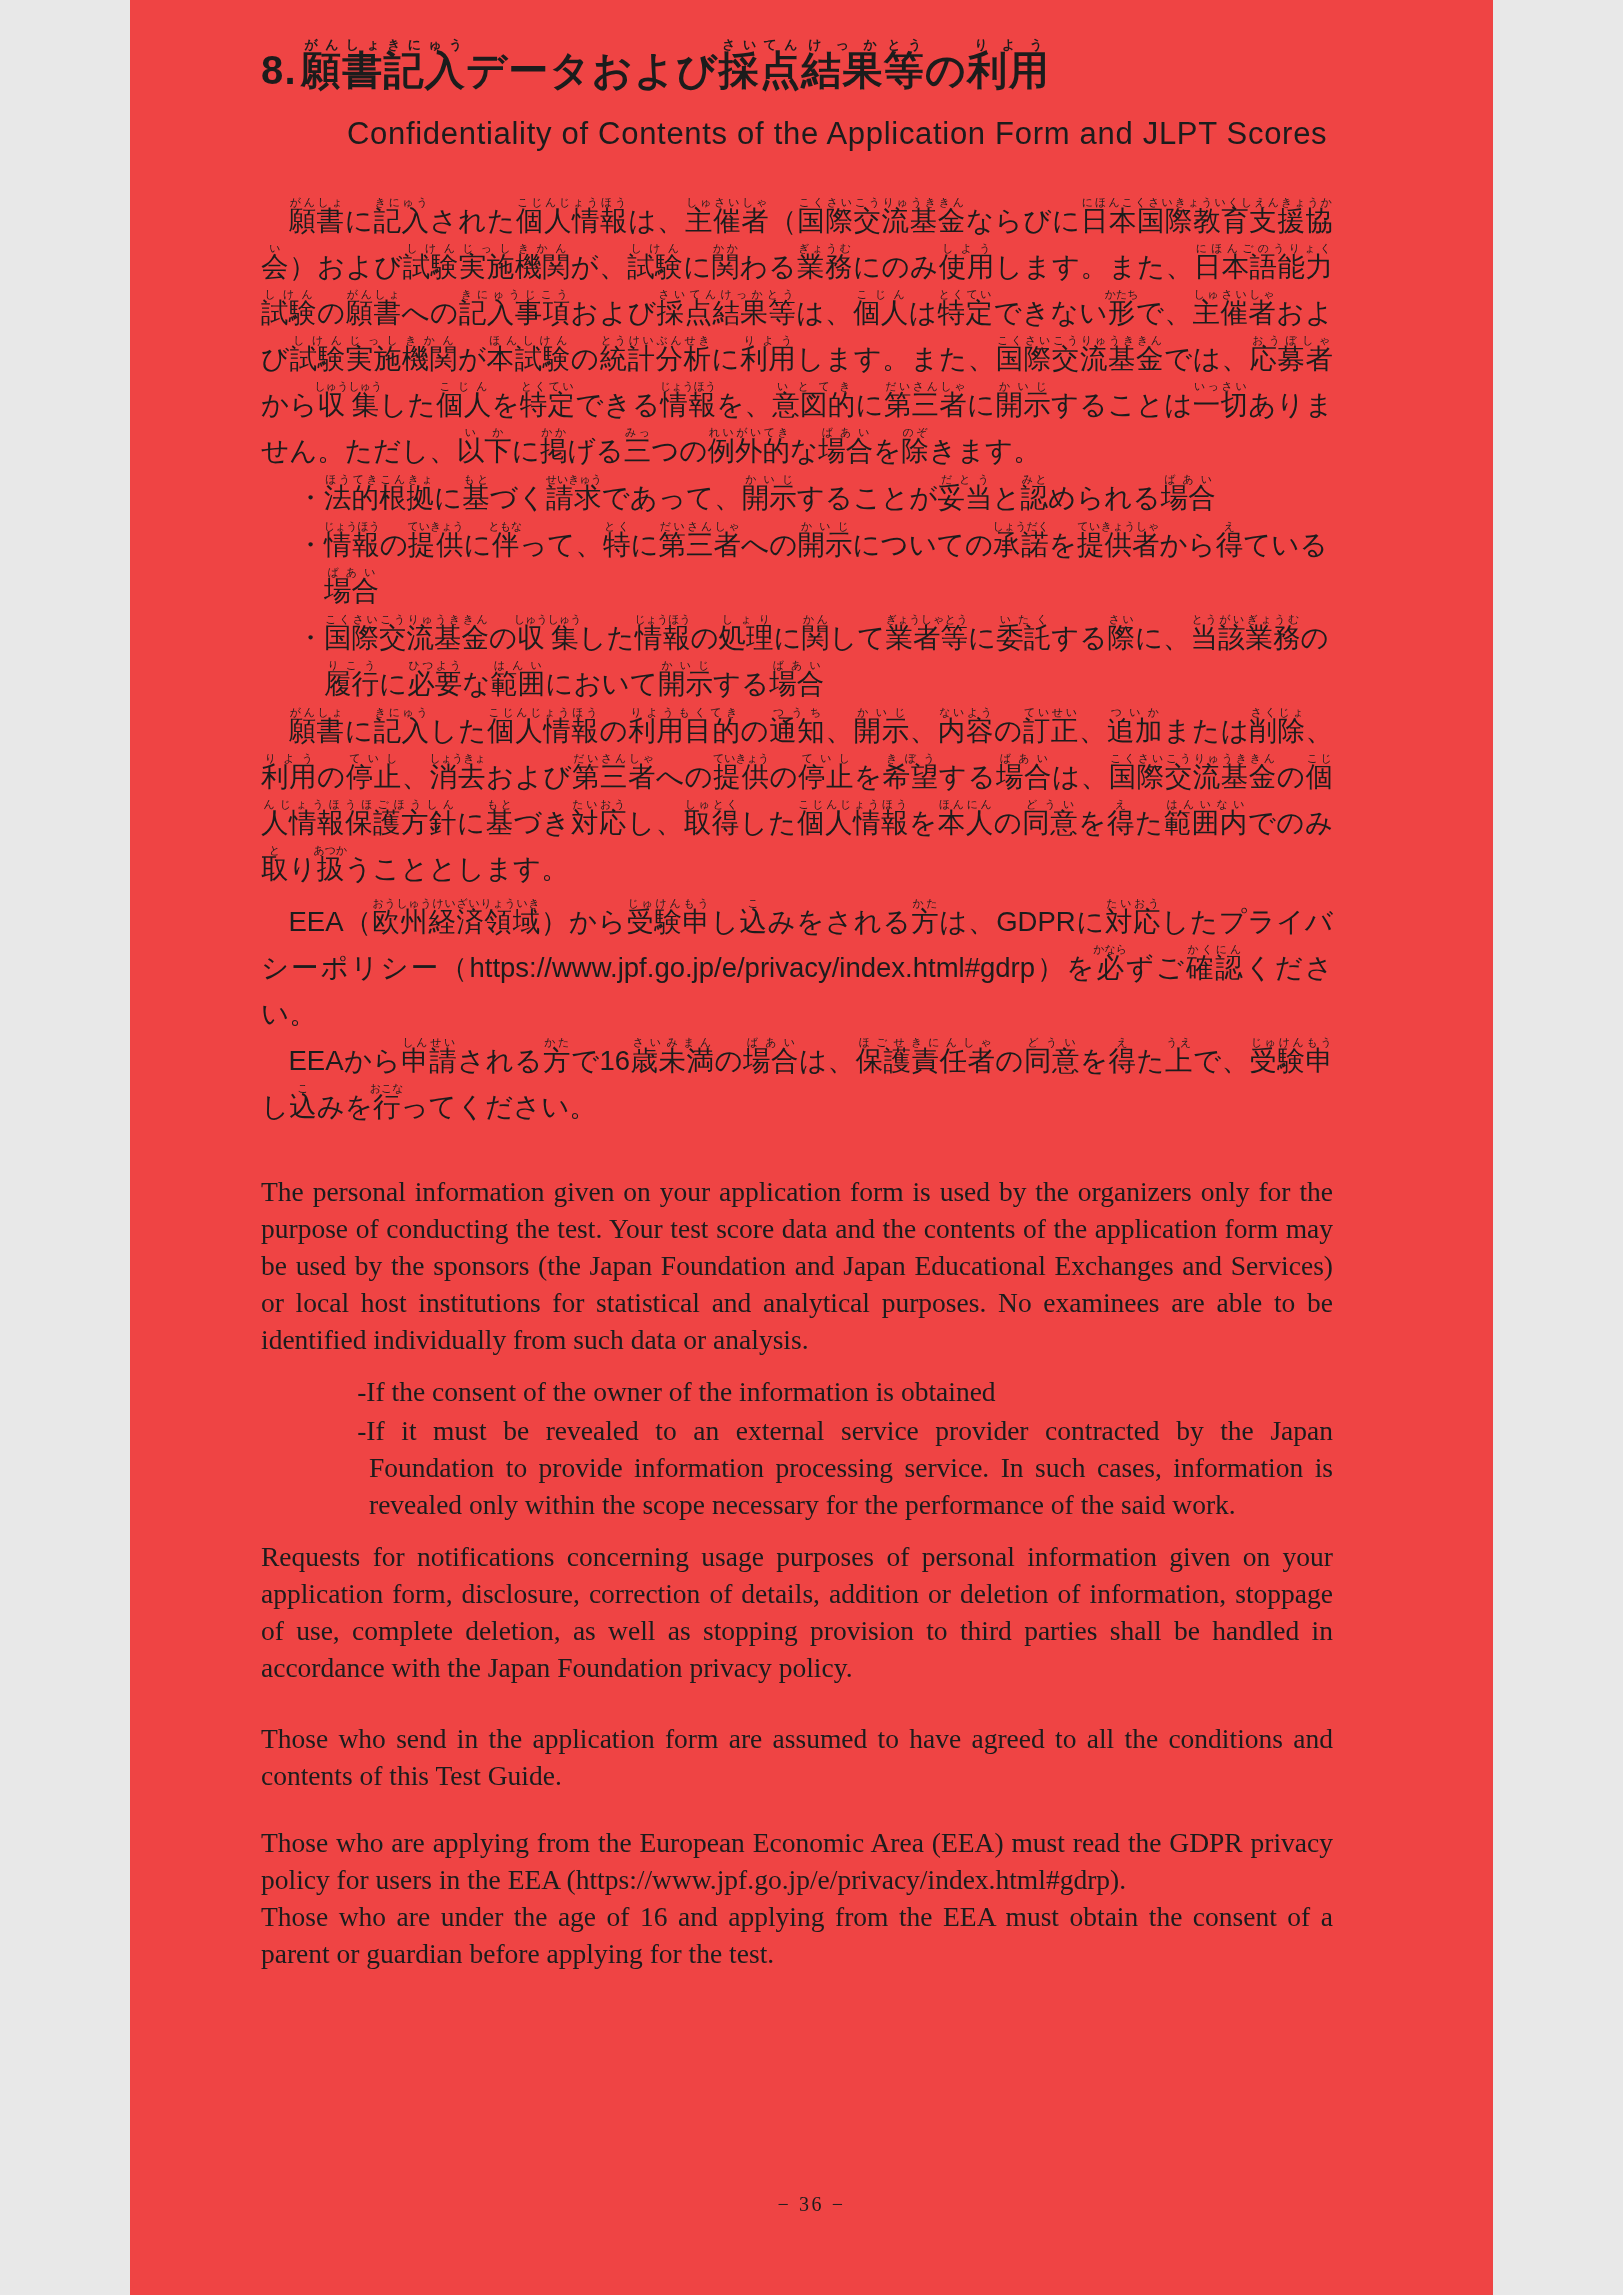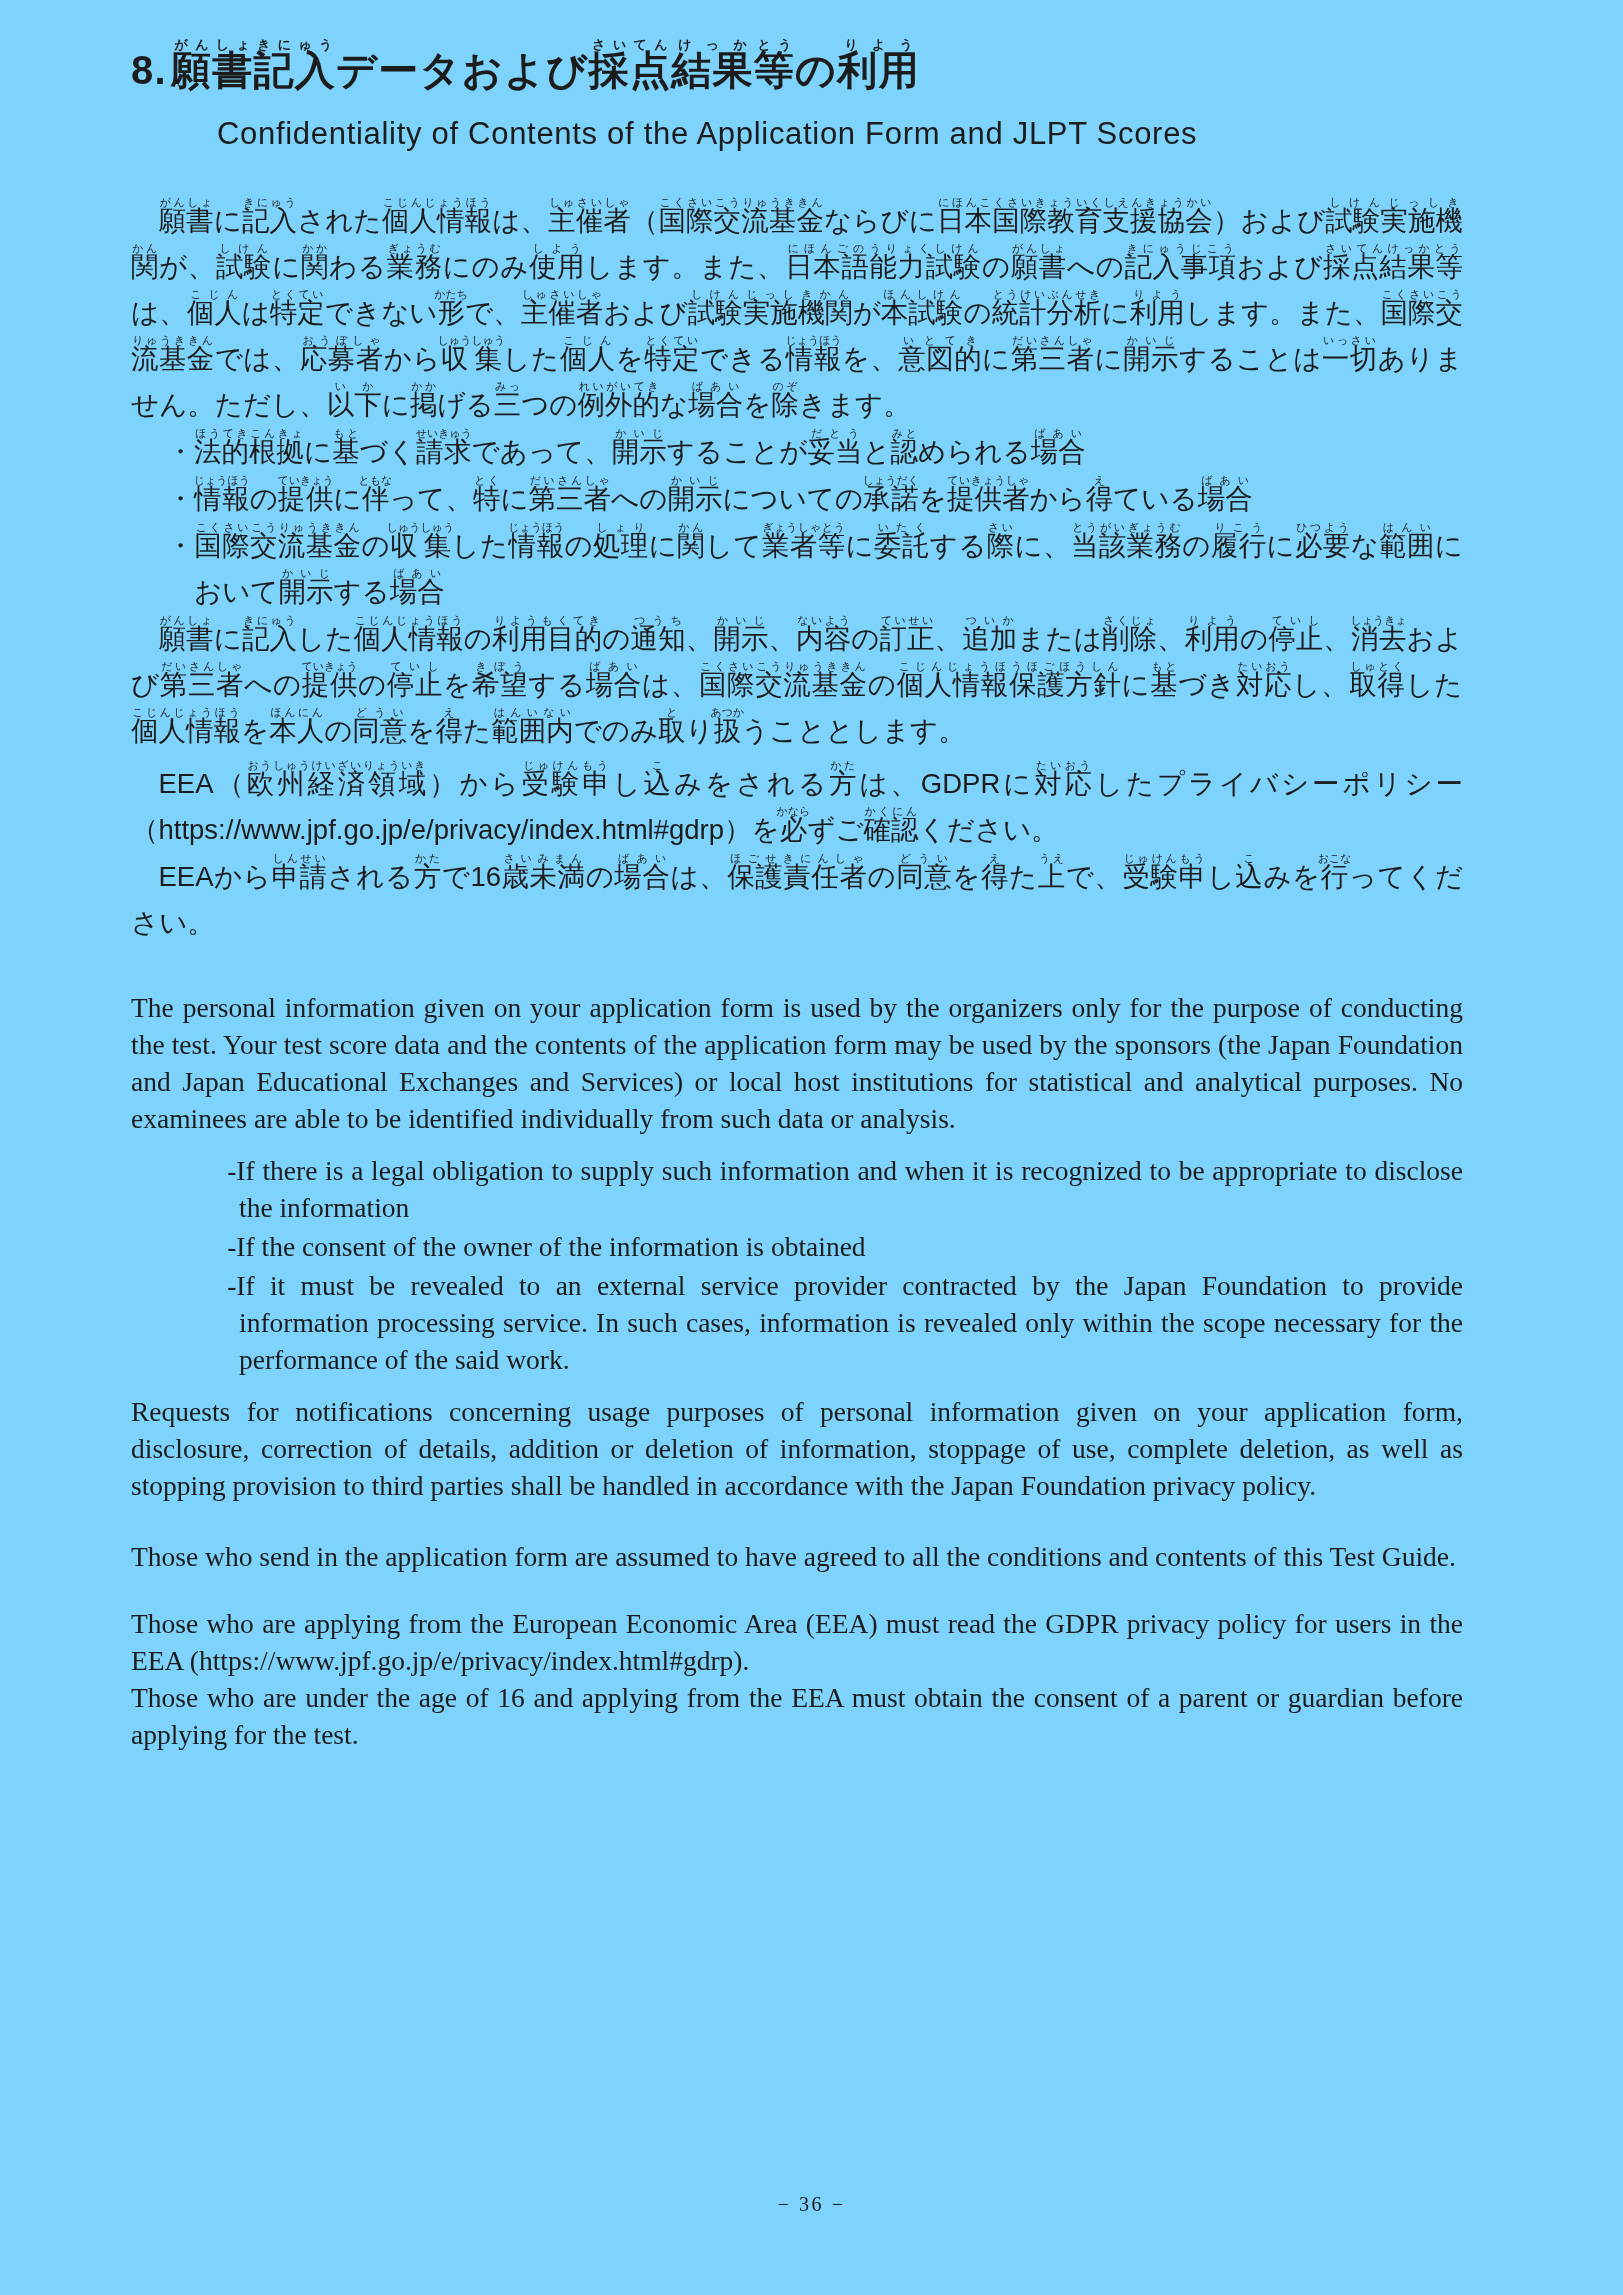--- a/index.html
+++ b/index.html
@@ -1,21 +1,21 @@
 <!DOCTYPE html>
 <html lang="ja" style="font-size:10.5px"><head>
 <meta charset="utf-8">
 <style>
   html, body { margin: 0; padding: 0; background: #e8e8e8; }
   .page {
     position: relative;
-    width: 1623px;
+    width: 1363px;
     height: 2295px;
     margin: 0 auto;
-    background: #7dd3fc;
+    background: #ef4444;
     color: #1c1c1c;
     font-family: "Liberation Sans", "DejaVu Sans", sans-serif;
     overflow: hidden;
   }
   .content { padding: 0 160px 0 131px; }
 
   
   .doc-title {
     margin: 0;
     padding-top: 34px;
@@ -101,21 +101,20 @@
         <li>・<ruby>国際交流基金<rt>こくさいこうりゅうききん</rt></ruby>の<ruby>収集<rt>しゅうしゅう</rt></ruby>した<ruby>情報<rt>じょうほう</rt></ruby>の<ruby>処理<rt>しょり</rt></ruby>に<ruby>関<rt>かん</rt></ruby>して<ruby>業者等<rt>ぎょうしゃとう</rt></ruby>に<ruby>委託<rt>いたく</rt></ruby>する<ruby>際<rt>さい</rt></ruby>に、<ruby>当該業務<rt>とうがいぎょうむ</rt></ruby>の<ruby>履行<rt>りこう</rt></ruby>に<ruby>必要<rt>ひつよう</rt></ruby>な<ruby>範囲<rt>はんい</rt></ruby>において<ruby>開示<rt>かいじ</rt></ruby>する<ruby>場合<rt>ばあい</rt></ruby></li>
       </ul>
       <p class="para-rights"><ruby>願書<rt>がんしょ</rt></ruby>に<ruby>記入<rt>きにゅう</rt></ruby>した<ruby>個人情報<rt>こじんじょうほう</rt></ruby>の<ruby>利用目的<rt>りようもくてき</rt></ruby>の<ruby>通知<rt>つうち</rt></ruby>、<ruby>開示<rt>かいじ</rt></ruby>、<ruby>内容<rt>ないよう</rt></ruby>の<ruby>訂正<rt>ていせい</rt></ruby>、<ruby>追加<rt>ついか</rt></ruby>または<ruby>削除<rt>さくじょ</rt></ruby>、<ruby>利用<rt>りよう</rt></ruby>の<ruby>停止<rt>ていし</rt></ruby>、<ruby>消去<rt>しょうきょ</rt></ruby>および<ruby>第三者<rt>だいさんしゃ</rt></ruby>への<ruby>提供<rt>ていきょう</rt></ruby>の<ruby>停止<rt>ていし</rt></ruby>を<ruby>希望<rt>きぼう</rt></ruby>する<ruby>場合<rt>ばあい</rt></ruby>は、<ruby>国際交流基金<rt>こくさいこうりゅうききん</rt></ruby>の<ruby>個人情報保護方針<rt>こじんじょうほうほごほうしん</rt></ruby>に<ruby>基<rt>もと</rt></ruby>づき<ruby>対応<rt>たいおう</rt></ruby>し、<ruby>取得<rt>しゅとく</rt></ruby>した<ruby>個人情報<rt>こじんじょうほう</rt></ruby>を<ruby>本人<rt>ほんにん</rt></ruby>の<ruby>同意<rt>どうい</rt></ruby>を<ruby>得<rt>え</rt></ruby>た<ruby>範囲内<rt>はんいない</rt></ruby>でのみ<ruby>取<rt>と</rt></ruby>り<ruby>扱<rt>あつか</rt></ruby>うこととします。</p>
       <p class="para-eea-gdpr">EEA（<ruby>欧州経済領域<rt>おうしゅうけいざいりょういき</rt></ruby>）から<ruby>受験申<rt>じゅけんもう</rt></ruby>し<ruby>込<rt>こ</rt></ruby>みをされる<ruby>方<rt>かた</rt></ruby>は、GDPRに<ruby>対応<rt>たいおう</rt></ruby>したプライバシーポリシー（https://www.jpf.go.jp/e/privacy/index.html#gdrp）を<ruby>必<rt>かなら</rt></ruby>ずご<ruby>確認<rt>かくにん</rt></ruby>ください。</p>
       <p class="para-eea-minor">EEAから<ruby>申請<rt>しんせい</rt></ruby>される<ruby>方<rt>かた</rt></ruby>で16<ruby>歳未満<rt>さいみまん</rt></ruby>の<ruby>場合<rt>ばあい</rt></ruby>は、<ruby>保護責任者<rt>ほごせきにんしゃ</rt></ruby>の<ruby>同意<rt>どうい</rt></ruby>を<ruby>得<rt>え</rt></ruby>た<ruby>上<rt>うえ</rt></ruby>で、<ruby>受験申<rt>じゅけんもう</rt></ruby>し<ruby>込<rt>こ</rt></ruby>みを<ruby>行<rt>おこな</rt></ruby>ってください。</p>
     </section>
 
     <section class="en" lang="en">
       <p>The personal information given on your application form is used by the organizers only for the purpose of conducting the test. Your test score data and the contents of the application form may be used by the sponsors (the Japan Foundation and Japan Educational Exchanges and Services) or local host institutions for statistical and analytical purposes. No examinees are able to be identified individually from such data or analysis.</p>
       <ul>
-        <li>-If there is a legal obligation to supply such information and when it is recognized to be appropriate to disclose the information</li>
         <li>-If the consent of the owner of the information is obtained</li>
         <li>-If it must be revealed to an external service provider contracted by the Japan Foundation to provide information processing service. In such cases, information is revealed only within the scope necessary for the performance of the said work.</li>
       </ul>
       <p>Requests for notifications concerning usage purposes of personal information given on your application form, disclosure, correction of details, addition or deletion of information, stoppage of use, complete deletion, as well as stopping provision to third parties shall be handled in accordance with the Japan Foundation privacy policy.</p>
       <p class="gap-before">Those who send in the application form are assumed to have agreed to all the conditions and contents of this Test Guide.</p>
       <p class="para-eea-gdpr-en">Those who are applying from the European Economic Area (EEA) must read the GDPR privacy policy for users in the EEA (https://www.jpf.go.jp/e/privacy/index.html#gdrp).</p>
       <p class="para-eea-minor-en">Those who are under the age of 16 and applying from the EEA must obtain the consent of a parent or guardian before applying for the test.</p>
     </section>
 
   </div>

